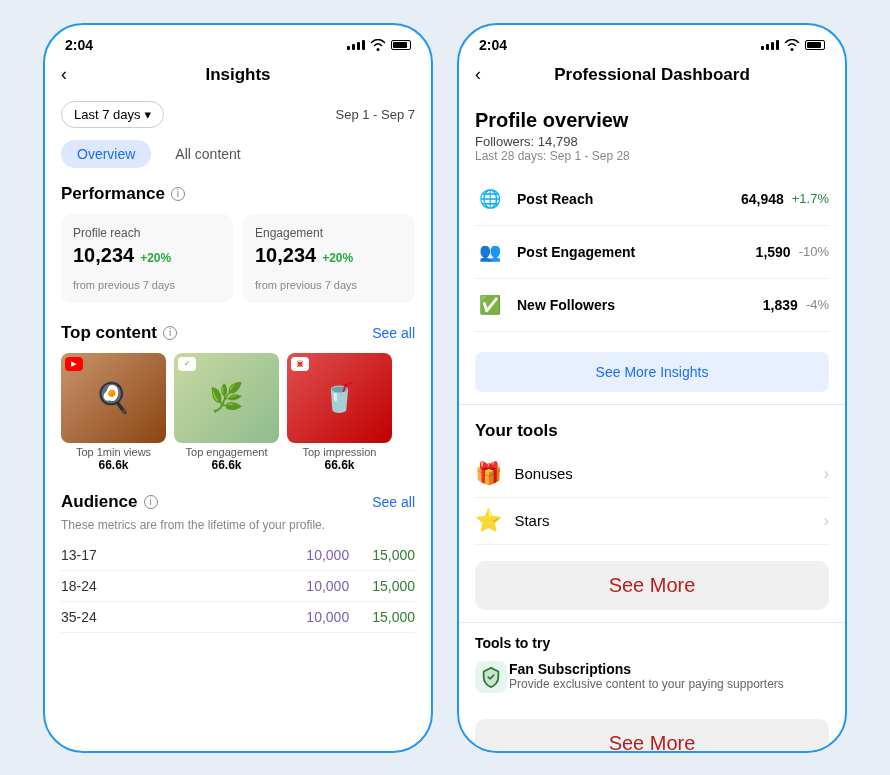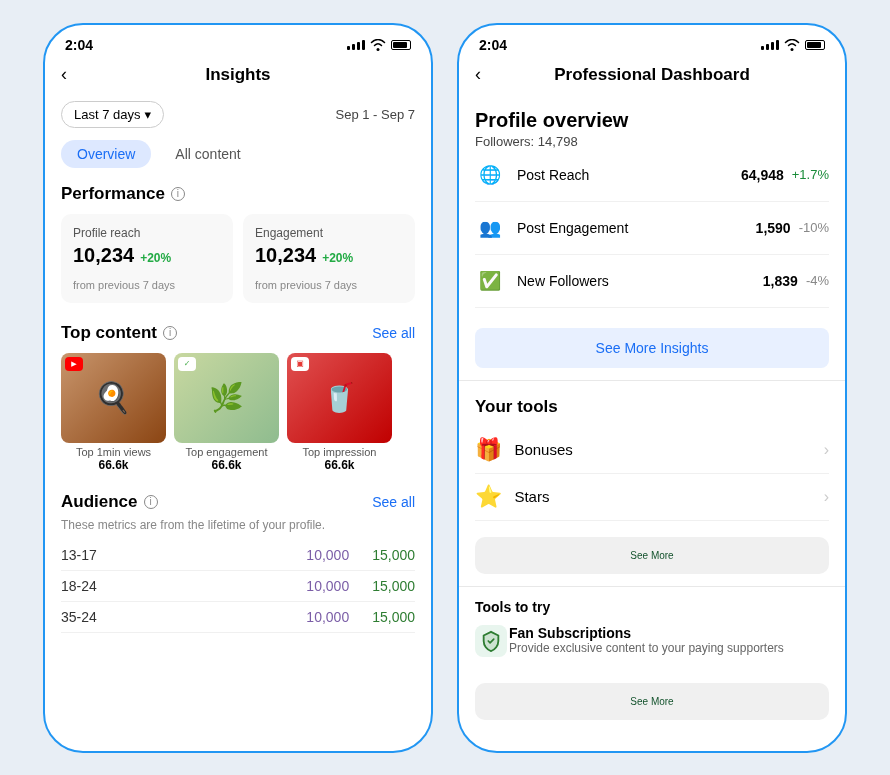--- a/index.html
+++ b/index.html
@@ -290,21 +290,21 @@
       display: flex;
       align-items: center;
       justify-content: center;
       font-size: 18px;
       margin-right: 10px;
       flex-shrink: 0;
     }
     .stat-name {
       flex: 1;
       font-size: 14px;
-      font-weight: 400;
+      font-weight: 700;
     }
     .stat-value {
       font-size: 14px;
       font-weight: 600;
       margin-right: 8px;
     }
     .stat-change-pos { color: #1a8c3a; font-size: 13px; font-weight: 500; }
     .stat-change-neg { color: #888; font-size: 13px; font-weight: 400; }
     .see-more-insights-btn {
       margin: 12px 16px;
@@ -347,23 +347,23 @@
       margin-left: auto;
       color: #ccc;
       font-size: 16px;
     }
     .see-more-btn {
       margin: 12px 16px;
       background: #f0f0f0;
       border-radius: 10px;
       padding: 13px;
       text-align: center;
-      font-size: 10px;
+      font-size: 20px;
       font-weight: 500;
-      color: #14532d;
+      color: #b91c1c;
     }
     .tools-to-try {
       padding: 8px 16px 4px;
     }
     .tools-try-title {
       font-size: 14px;
       font-weight: 700;
       margin-bottom: 10px;
     }
     .fan-sub-row {
@@ -575,20 +575,21 @@
     <div class="phone-content">
 
       <div class="nav-header">
         <span class="back-arrow">‹</span>
         <span class="nav-title">Professional Dashboard</span>
       </div>
 
       <div class="profile-overview">
         <div class="profile-title">Profile overview</div>
         <div class="profile-followers">Followers: 14,798</div>
+        <div class="profile-dates">Last 28 days: Sep 1 - Sep 28</div>
 
         <div class="stat-row">
           <div class="stat-icon">🌐</div>
           <span class="stat-name">Post Reach</span>
           <span class="stat-value">64,948</span>
           <span class="stat-change-pos">+1.7%</span>
         </div>
         <div class="stat-row">
           <div class="stat-icon">👥</div>
           <span class="stat-name">Post Engagement</span>

